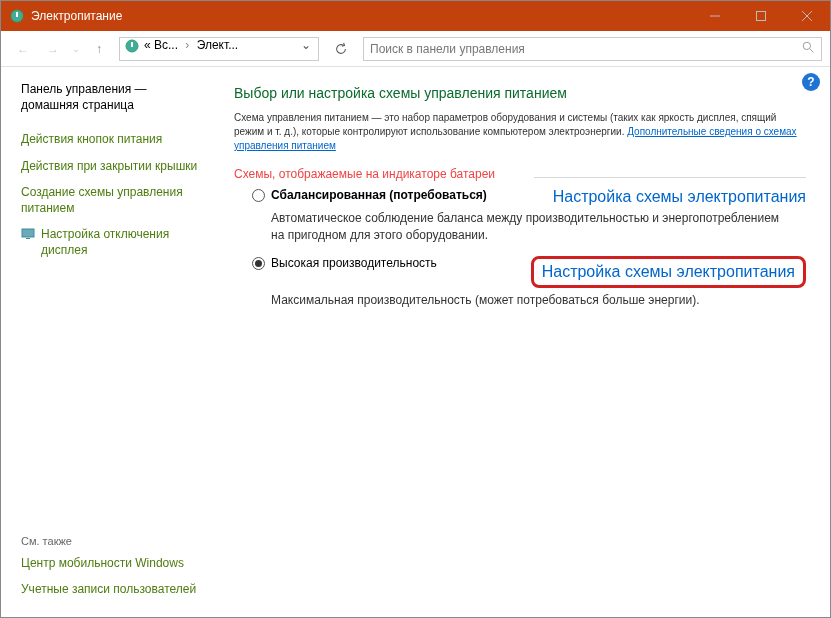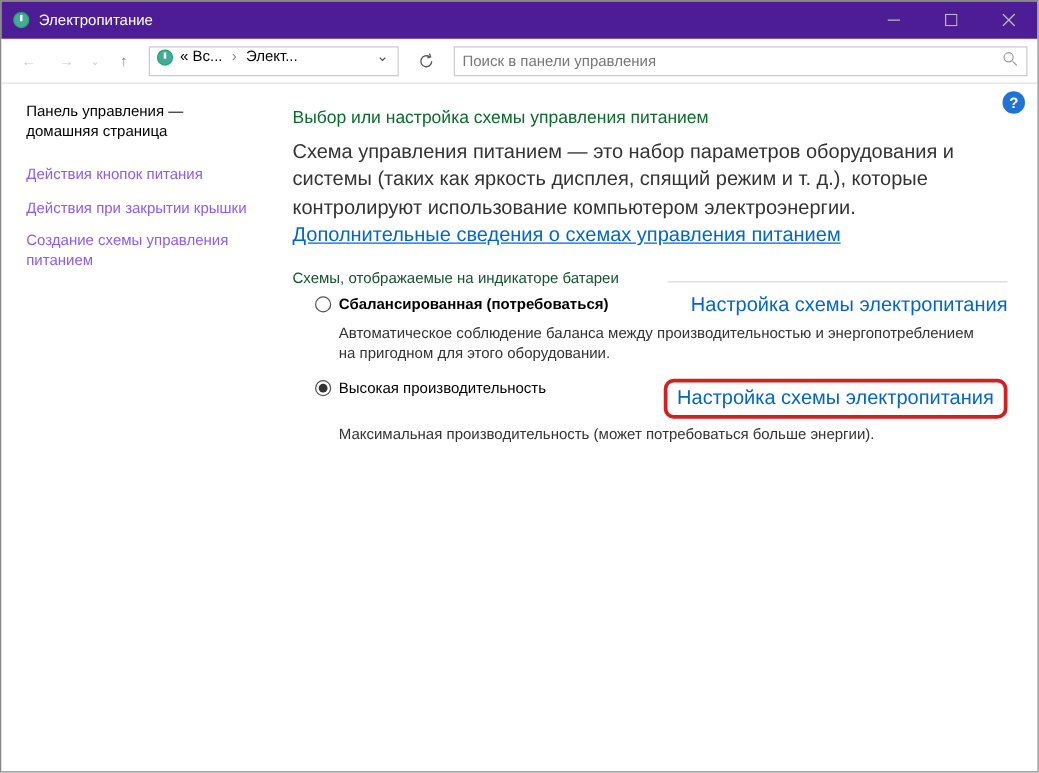--- a/index.html
+++ b/index.html
@@ -1,47 +1,47 @@
 <!DOCTYPE html>
 <html><head>
 <meta charset="utf-8">
 <style>
 * { box-sizing: border-box; margin: 0; padding: 0; }
 body { font-family: "Segoe UI", Tahoma, sans-serif; font-size: 12px; width: 831px; height: 618px; background: #fff; overflow: hidden; border: 1px solid #888; }
-.titlebar { height: 30px; background: #4c1d95; color: #fff; display: flex; align-items: center; padding: 0 0 0 8px; }
+.titlebar { height: 30px; background: #c2410c; color: #fff; display: flex; align-items: center; padding: 0 0 0 8px; }
 .titlebar-icon { width: 16px; height: 16px; margin-right: 6px; display: inline-block; }
 .titlebar-text { font-size: 12px; flex: 1; }
 .win-btns { display: flex; height: 100%; }
 .win-btn { width: 46px; display: flex; align-items: center; justify-content: center; color: #ccc; font-size: 11px; }
 .win-btn svg { stroke: #bbb; }
 .navbar { height: 36px; border-bottom: 1px solid #e1e1e1; display: flex; align-items: center; padding: 0 8px; gap: 2px; }
 .nav-arrow { width: 28px; height: 28px; display: flex; align-items: center; justify-content: center; color: #888; }
 .nav-arrow.disabled { color: #ccc; }
 .addrbox { flex: 0 0 auto; display: flex; align-items: flex-start; border: 1px solid #ccc; height: 24px; padding: 0 4px; width: 200px; margin-left: 4px; }
 .addr-icon { width: 16px; height: 16px; margin-right: 4px; }
 .addr-text { font-size: 12px; color: #000; white-space: nowrap; overflow: hidden; flex: 1; }
 .addr-drop { width: 16px; text-align: center; color: #555; }
 .refresh { width: 28px; height: 24px; margin-left: 6px; display: flex; align-items: center; justify-content: center; color: #555; }
 .searchbox { flex: 1; border: 1px solid #ccc; height: 24px; margin-left: 6px; display: flex; align-items: center; padding: 0 6px; color: #777; gap: 24px; }
 .searchbox .mag { margin-left: auto; }
 .content { display: flex; height: calc(100% - 66px); }
 .sidebar { width: 215px; padding: 14px 12px 10px 20px; display: flex; flex-direction: column; font-size: 12px; }
-.sidebar a, .sidebar .side-link { color: #8b5cf6; text-decoration: none; display: block; margin-bottom: 10px; line-height: 1.35; }
+.sidebar a, .sidebar .side-link { color: #4d7c0f; text-decoration: none; display: block; margin-bottom: 10px; line-height: 1.35; }
 .side-plain { color: #000; margin-bottom: 10px; line-height: 1.35; }
 .side-item { display: flex; gap: 6px; margin-bottom: 10px; line-height: 1.35; }
 .side-item .ic { width: 14px; flex: 0 0 14px; margin-top: 1px; }
 .side-item .side-link { margin: 0; }
 .side-bottom { margin-top: auto; }
 .side-heading { color: #666; font-size: 11px; margin-bottom: 8px; }
 .main { flex: 1; padding: 18px 24px 0 18px; position: relative; }
 .help-icon { position: absolute; right: 10px; top: 6px; width: 18px; height: 18px; border-radius: 50%; background: #1e73d4; color: #fff; font-size: 12px; font-weight: bold; text-align: center; line-height: 18px; }
 h1.main-title { color: #0b6b2b; font-size: 14px; font-weight: 400; margin-bottom: 10px; }
-.main-desc { font-size: 16px; color: #333; line-height: 1.4; margin-bottom: 14px; }
+.main-desc { font-size: 10px; color: #333; line-height: 1.4; margin-bottom: 14px; }
 .main-desc a { color: #0066cc; text-decoration: underline; }
-.fieldset-label { font-size: 12px; color: #14532d; position: relative; margin-bottom: 4px; }
+.fieldset-label { font-size: 12px; color: #ef4444; position: relative; margin-bottom: 4px; }
 .fieldset-line { border: none; border-top: 1px solid #d8d8d8; margin-left: 300px; margin-top: -8px; margin-bottom: 10px; }
 .plan { display: flex; align-items: flex-start; margin: 8px 0 4px 18px; }
 .radio { width: 13px; height: 13px; border: 1px solid #555; border-radius: 50%; margin-top: 1px; margin-right: 6px; position: relative; flex: 0 0 13px; }
 .radio.checked::after { content: ""; position: absolute; width: 7px; height: 7px; background: #333; border-radius: 50%; left: 2px; top: 2px; }
 .plan-label { font-weight: 600; font-size: 12px; }
 .plan-link { margin-left: auto; color: #0066cc; font-size: 16px; text-decoration: none; }
 .plan-link.highlighted { border: 3px solid #d02020; border-radius: 8px; padding: 4px 8px; background: #fff; }
 .plan-desc { margin: 4px 0 12px 37px; font-size: 12px; color: #333; line-height: 1.4; max-width: 520px; }
 </style>
 </head>
@@ -111,20 +111,32 @@
   </div>
 </div>
 
 <div class="content">
   <div class="sidebar">
     <div class="side-plain">Панель управления — домашняя страница</div>
     <div style="height:8px"></div>
     <a class="side-link">Действия кнопок питания</a>
     <a class="side-link">Действия при закрытии крышки</a>
     <a class="side-link">Создание схемы управления питанием</a>
+    <div class="side-item">
+      <span class="ic"><svg viewBox="0 0 14 14">
+            <rect x="1" y="2" width="12" height="8" fill="#6ab" stroke="#489"></rect>
+            <rect x="5" y="11" width="4" height="1" fill="#489"></rect>
+          </svg></span>
+      <a class="side-link">Настройка отключения дисплея</a>
+    </div>
+    <div class="side-bottom">
+      <div class="side-heading">См. также</div>
+      <a class="side-link">Центр мобильности Windows</a>
+      <a class="side-link">Учетные записи пользователей</a>
+    </div>
   </div>
 
   <div class="main">
     <div class="help-icon">?</div>
     <h1 class="main-title">Выбор или настройка схемы управления питанием</h1>
     <p class="main-desc">
       <span>Схема управления питанием — это набор параметров оборудования и системы (таких как яркость дисплея, спящий режим и т. д.), которые контролируют использование компьютером электроэнергии. </span><a>Дополнительные сведения о схемах управления питанием</a>
     </p>
     <div class="fieldset-label">Схемы, отображаемые на индикаторе батареи</div>
     <hr class="fieldset-line">

